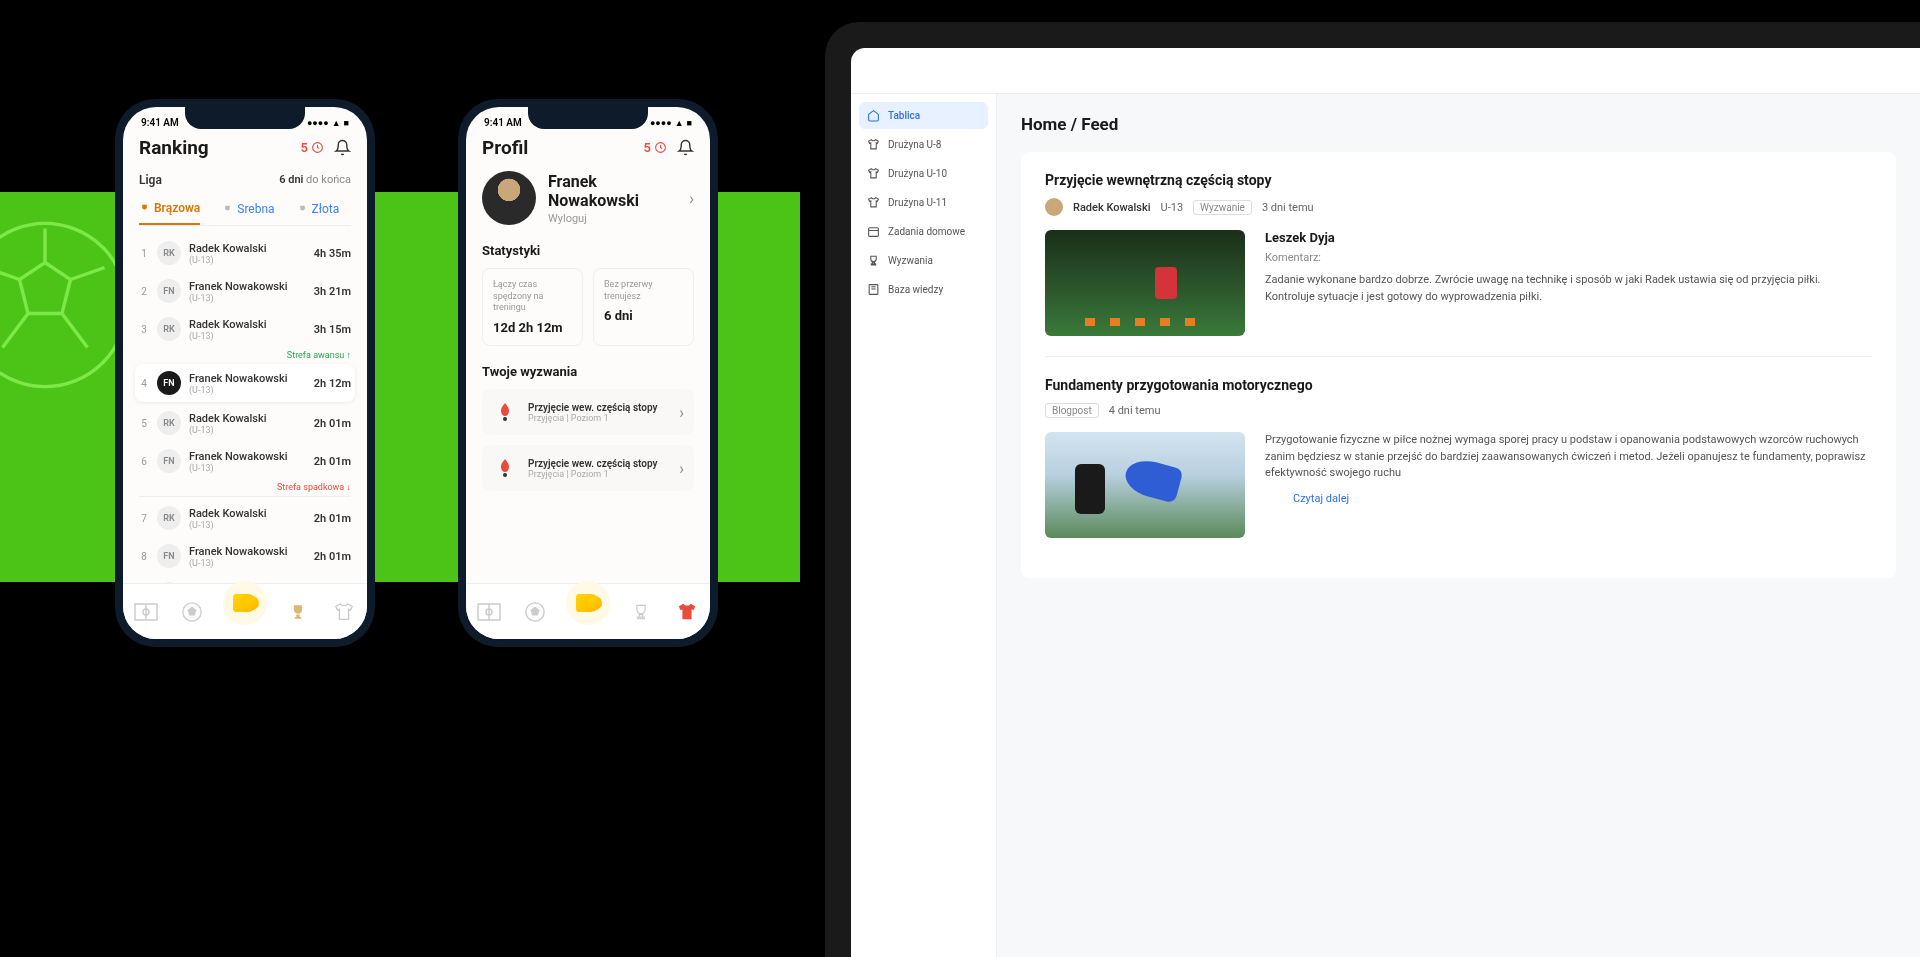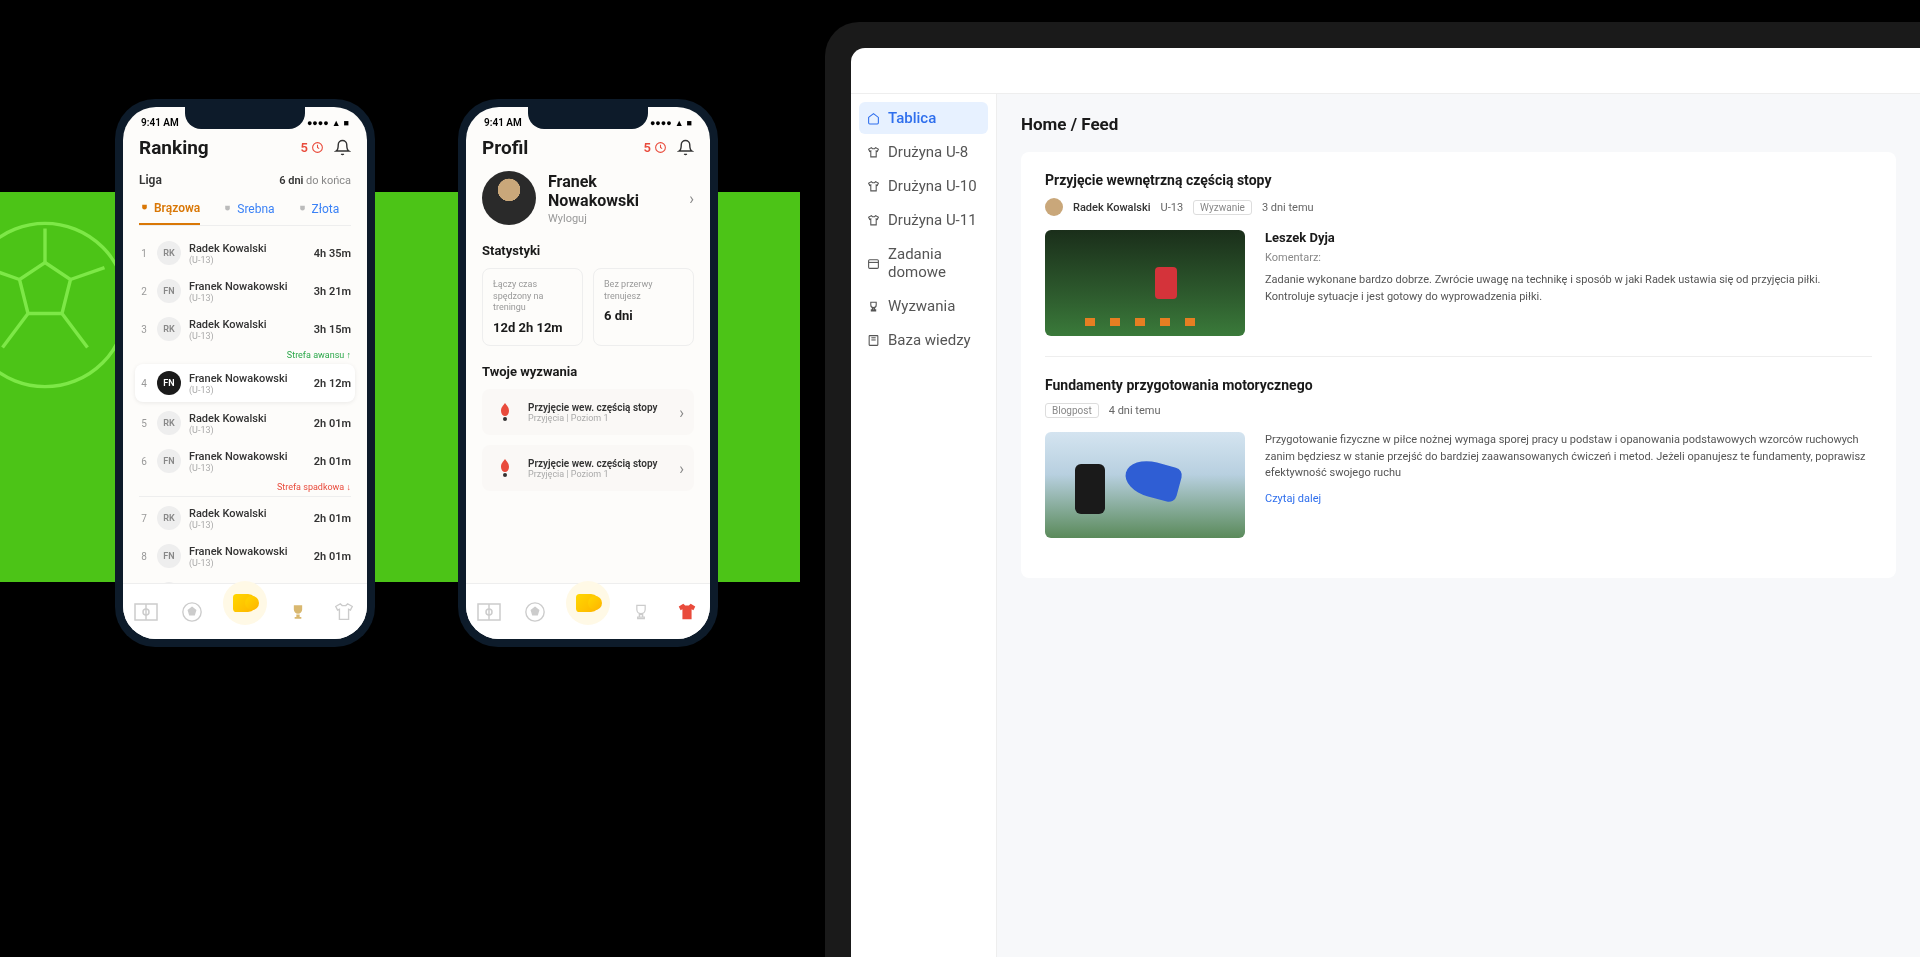--- a/index.html
+++ b/index.html
@@ -18,21 +18,21 @@
   .status-right { display: flex; gap: 3px; align-items: center; }
   .status-right span { font-size: 9px; }
 
   .screen-body { padding: 0 16px; }
   .header-row { display: flex; justify-content: space-between; align-items: center; margin-top: 4px; }
   .header-row h1 { font-size: 19px; font-weight: 700; color: #1a1a1a; }
   .header-icons { display: flex; align-items: center; gap: 10px; }
   .streak { display: flex; align-items: center; gap: 3px; color: #e94b3c; font-size: 13px; font-weight: 600; }
   .bell-icon { width: 17px; height: 17px; }
 
-  .sub-row { display: flex; justify-content: space-between; align-items: center; margin-top: 14px; font-size: 12px; }
+  .sub-row { display: flex; justify-content: space-between; margin-top: 14px; font-size: 12px; }
   .sub-row .liga { font-weight: 600; color: #333; }
   .sub-row .countdown { color: #888; font-size: 11px; }
   .sub-row .countdown b { color: #333; font-weight: 600; }
 
   .tabs { display: flex; gap: 22px; margin-top: 14px; border-bottom: 1px solid #eee; font-size: 12px; }
   .tab { display: flex; align-items: center; gap: 4px; padding-bottom: 8px; color: #3b82f6; cursor: pointer; }
   .tab.active { color: #d97706; border-bottom: 2px solid #d97706; font-weight: 600; }
   .tab svg { width: 11px; height: 11px; }
 
   .rank-list { margin-top: 8px; }
@@ -75,21 +75,21 @@
   .challenge-info { flex: 1; }
   .challenge-title { font-size: 10px; font-weight: 600; color: #333; }
   .challenge-sub { font-size: 9px; color: #aaa; }
 
   
   .tablet { position: absolute; top: 22px; left: 825px; width: 1095px; height: 935px; background: #1a1a1a; border-radius: 34px 0 0 0; padding: 26px 0 0 26px; }
   .tablet-screen { width: 100%; height: 100%; background: #fff; border-radius: 14px 0 0 0; overflow: hidden; display: flex; flex-direction: column; }
   .tablet-topbar { height: 46px; border-bottom: 1px solid #eee; }
   .tablet-body { flex: 1; display: flex; }
   .tablet-sidebar { width: 146px; border-right: 1px solid #eee; padding: 8px; }
-  .side-item { display: flex; align-items: center; gap: 8px; padding: 7px 8px; font-size: 15px; color: #555; border-radius: 6px; cursor: pointer; margin-bottom: 2px; }
+  .side-item { display: flex; align-items: center; gap: 8px; padding: 7px 8px; font-size: 10px; color: #555; border-radius: 6px; cursor: pointer; margin-bottom: 2px; }
   .side-item.active { background: #e7f1ff; color: #2f6fed; font-weight: 500; }
   .side-item svg { width: 13px; height: 13px; flex-shrink: 0; }
 
   .tablet-main { flex: 1; background: #f7f8fa; padding: 20px 24px; overflow-y: auto; }
   .page-title { font-size: 17px; font-weight: 700; color: #1a1a1a; margin-bottom: 18px; }
   .feed-card { background: #fff; border-radius: 8px; padding: 20px 24px; }
   .post { padding-bottom: 20px; }
   .post + .post { border-top: 1px solid #eee; padding-top: 20px; }
   .post-title { font-size: 14px; font-weight: 700; color: #1a1a1a; }
   .post-meta { display: flex; align-items: center; gap: 10px; margin-top: 10px; font-size: 11px; color: #666; }
@@ -101,21 +101,21 @@
   .thumb-1 { background: linear-gradient(180deg, #1a2e1a 0%, #2d5a2d 60%, #3a7a3a 100%); position: relative; }
   .thumb-1::before { content: ''; position: absolute; top: 35%; left: 55%; width: 22px; height: 32px; background: #d4333a; border-radius: 4px; }
   .thumb-1::after { content: ''; position: absolute; bottom: 10px; left: 20%; width: 60%; height: 8px; background: repeating-linear-gradient(90deg, #e67e22 0 10px, transparent 10px 25px); }
   .thumb-2 { background: linear-gradient(180deg, #d4e4f0 0%, #b8d0e0 40%, #5a8a5a 100%); position: relative; }
   .thumb-2::before { content: ''; position: absolute; top: 30%; left: 15%; width: 30px; height: 50px; background: #1a1a1a; border-radius: 6px; }
   .thumb-2::after { content: ''; position: absolute; top: 28%; left: 40%; width: 55px; height: 35px; background: #2f5ed4; border-radius: 50% 8px 8px 50%; transform: rotate(15deg); }
   .post-right { flex: 1; }
   .commenter { font-size: 13px; font-weight: 700; color: #1a1a1a; }
   .comment-label { font-size: 11px; color: #888; margin-top: 6px; }
   .comment-body { font-size: 11px; color: #555; margin-top: 8px; line-height: 1.5; }
-  .read-more { color: #2f6fed; font-size: 11px; margin-top: 10px; display: inline-block; cursor: pointer; }
+  .read-more { color: #2f6fed; font-size: 11px; margin-top: 10px; display: inline-block; cursor: pointer; margin-left: 28px; }
 </style>
 </head>
 <body>
 
 <div class="green-band"></div>
 <div class="soccer-ball">
   <svg viewBox="0 0 100 100">
       <circle cx="50" cy="50" r="48" fill="none" stroke="#7de847" stroke-width="2"></circle>
       <polygon points="50,25 65,35 60,55 40,55 35,35" fill="none" stroke="#7de847" stroke-width="2"></polygon>
       <line x1="50" y1="25" x2="50" y2="5" stroke="#7de847" stroke-width="2"></line>

